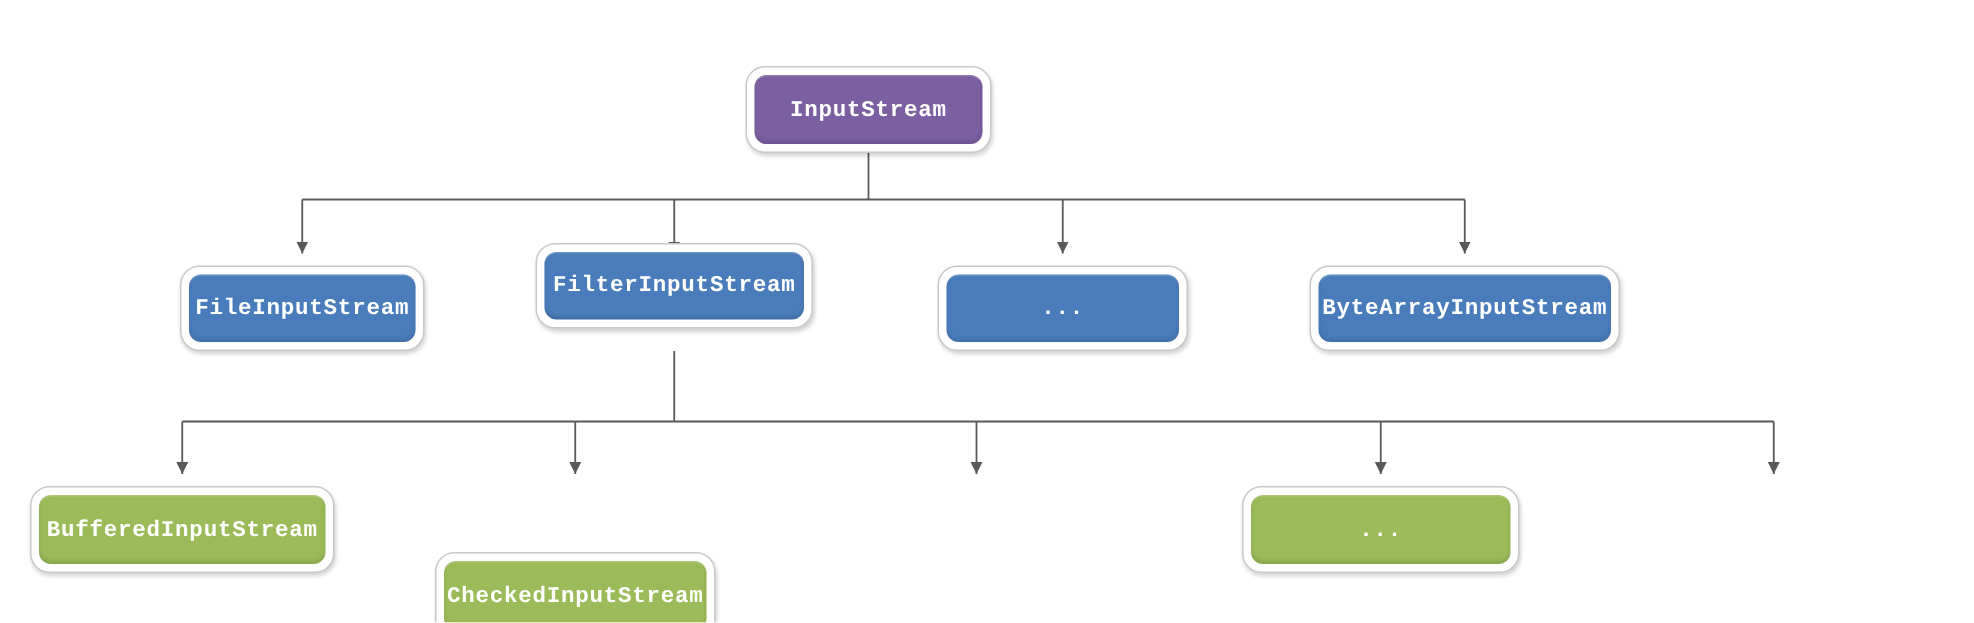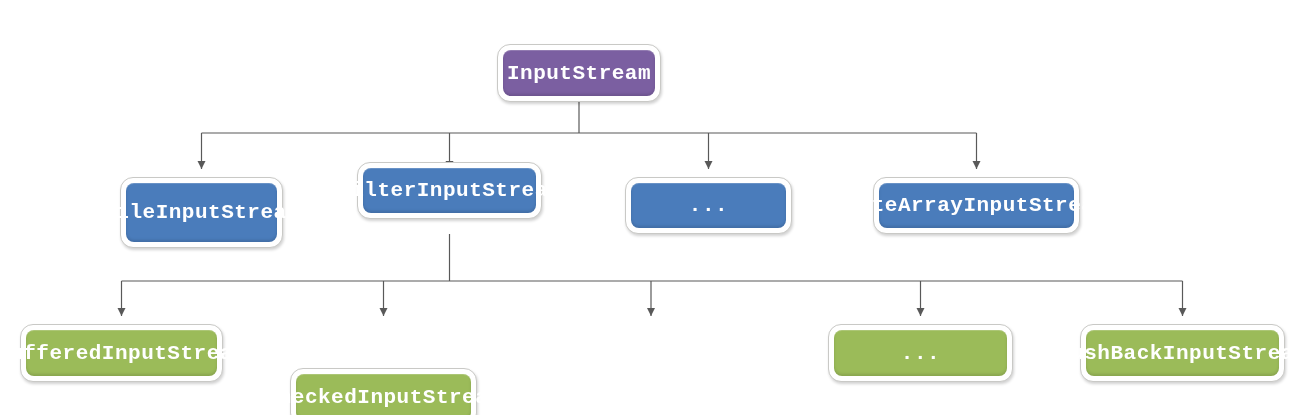--- a/index.html
+++ b/index.html
@@ -44,21 +44,21 @@
     left: 5px;
     right: 5px;
     top: 5px;
     bottom: 5px;
     border-radius: 8px;
     display: flex;
     align-items: center;
     justify-content: center;
     color: var(--labelText, #ffffff);
     font-weight: bold;
-    font-size: 21px;
+    font-size: 15px;
     letter-spacing: 0.5px;
     white-space: nowrap;
     box-shadow: inset 0 1px 0 rgba(255,255,255,0.18), inset 0 -2px 3px rgba(0,0,0,0.12);
   }
   .node.root .inner   { background: var(--rootFill,   #7b5fa1); }
   .node.l2 .inner     { background: var(--level2Fill, #4a7cbb); }
   .node.l3 .inner     { background: var(--level3Fill, #9bbb59); }
 </style>
 </head>
 <body>
@@ -85,21 +85,21 @@
     <path class="edge" d="M383.5,281 V316" marker-end="url(#arrow)"></path>
     <path class="edge" d="M651,281 V316" marker-end="url(#arrow)"></path>
     <path class="edge" d="M920.5,281 V316" marker-end="url(#arrow)"></path>
     <path class="edge" d="M1182.5,281 V316" marker-end="url(#arrow)"></path>
   </svg>
 
   <div class="node root" style="left:497px; top:44px; width:164px; height:58px;">
     <div class="inner">InputStream</div>
   </div>
 
-  <div class="node l2" style="left:120px; top:177px; width:163px; height:71px;">
+  <div class="node l2" style="left:120px; top:177px; width:163px; height:57px;">
     <div class="inner">FileInputStream</div>
   </div>
 
   <div class="node l2" style="left:357px; top:162px; width:185px; height:57px;">
     <div class="inner">FilterInputStream</div>
   </div>
 
   <div class="node l2" style="left:625px; top:177px; width:167px; height:57px;">
     <div class="inner">...</div>
   </div>
@@ -114,17 +114,14 @@
 
   <div class="node l3" style="left:290px; top:324px; width:187px; height:58px;margin-top:44px;">
     <div class="inner">CheckedInputStream</div>
   </div>
 
 
   <div class="node l3" style="left:828px; top:324px; width:185px; height:58px;">
     <div class="inner">...</div>
   </div>
 
-  <div class="node l3" style="left:1080px; top:324px; width:205px; height:58px;">
-    <div class="inner">PushBackInputStream</div>
-  </div>
 
 </div>
 
 </body></html>

